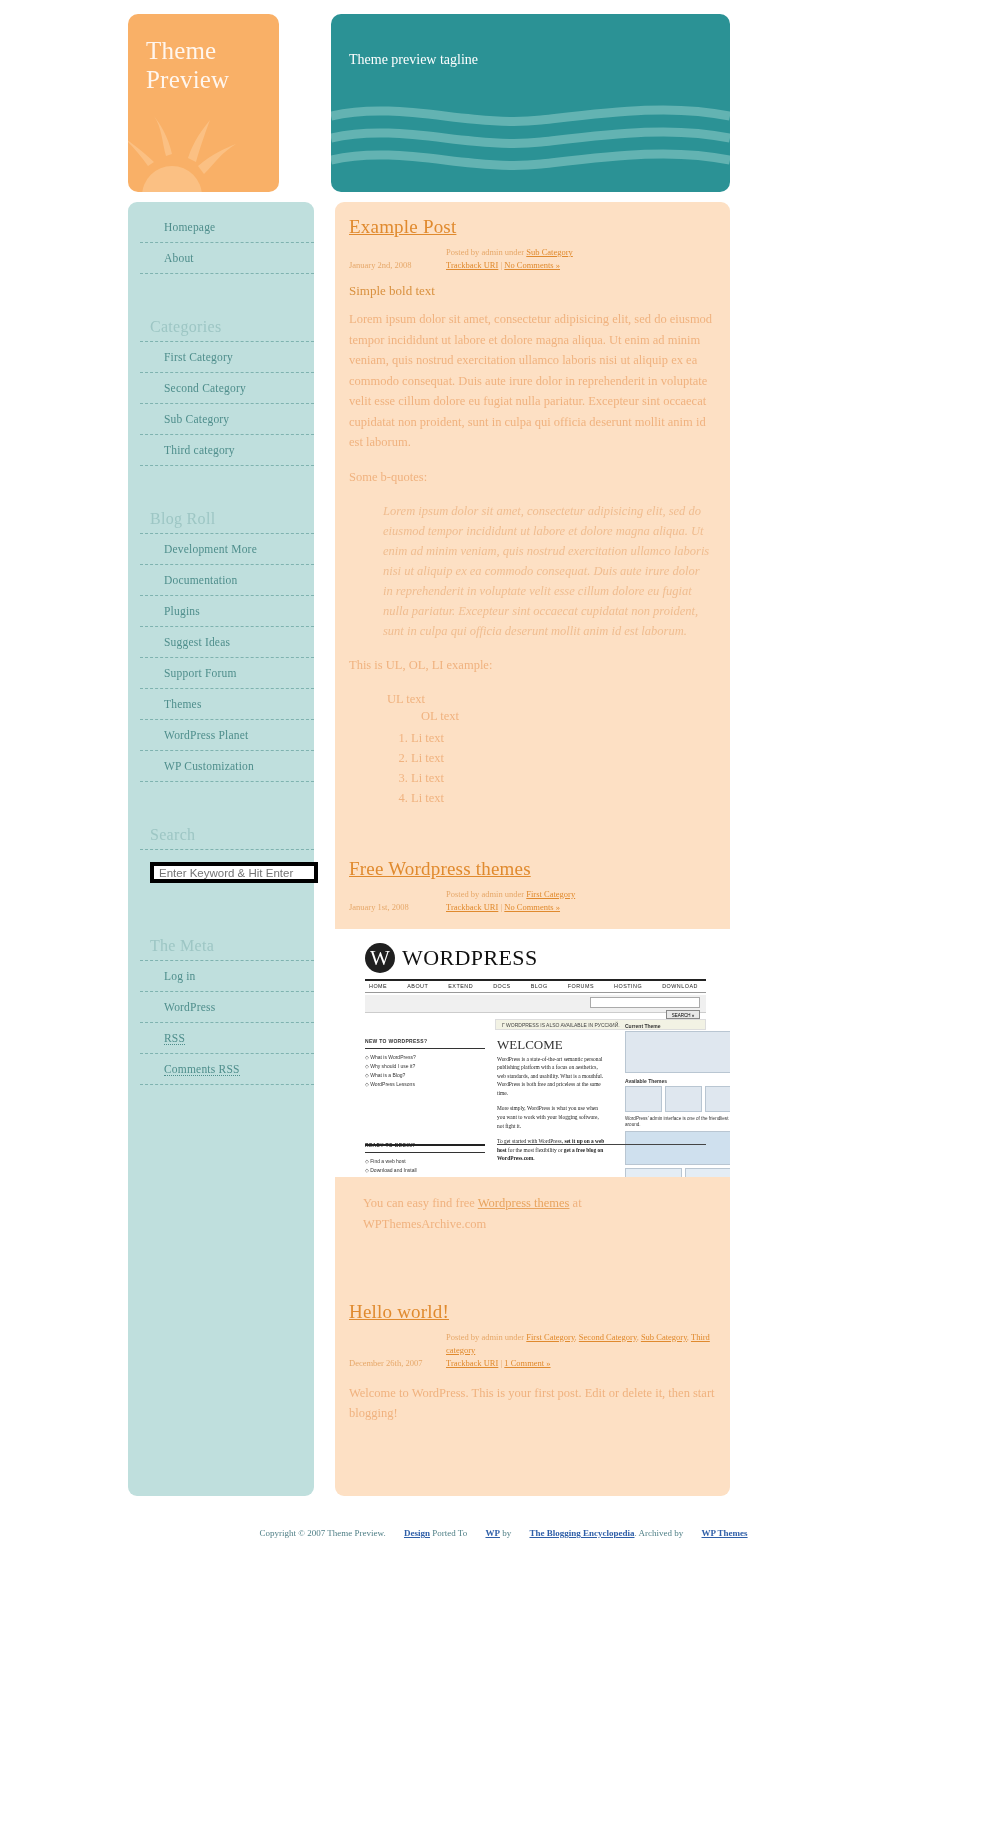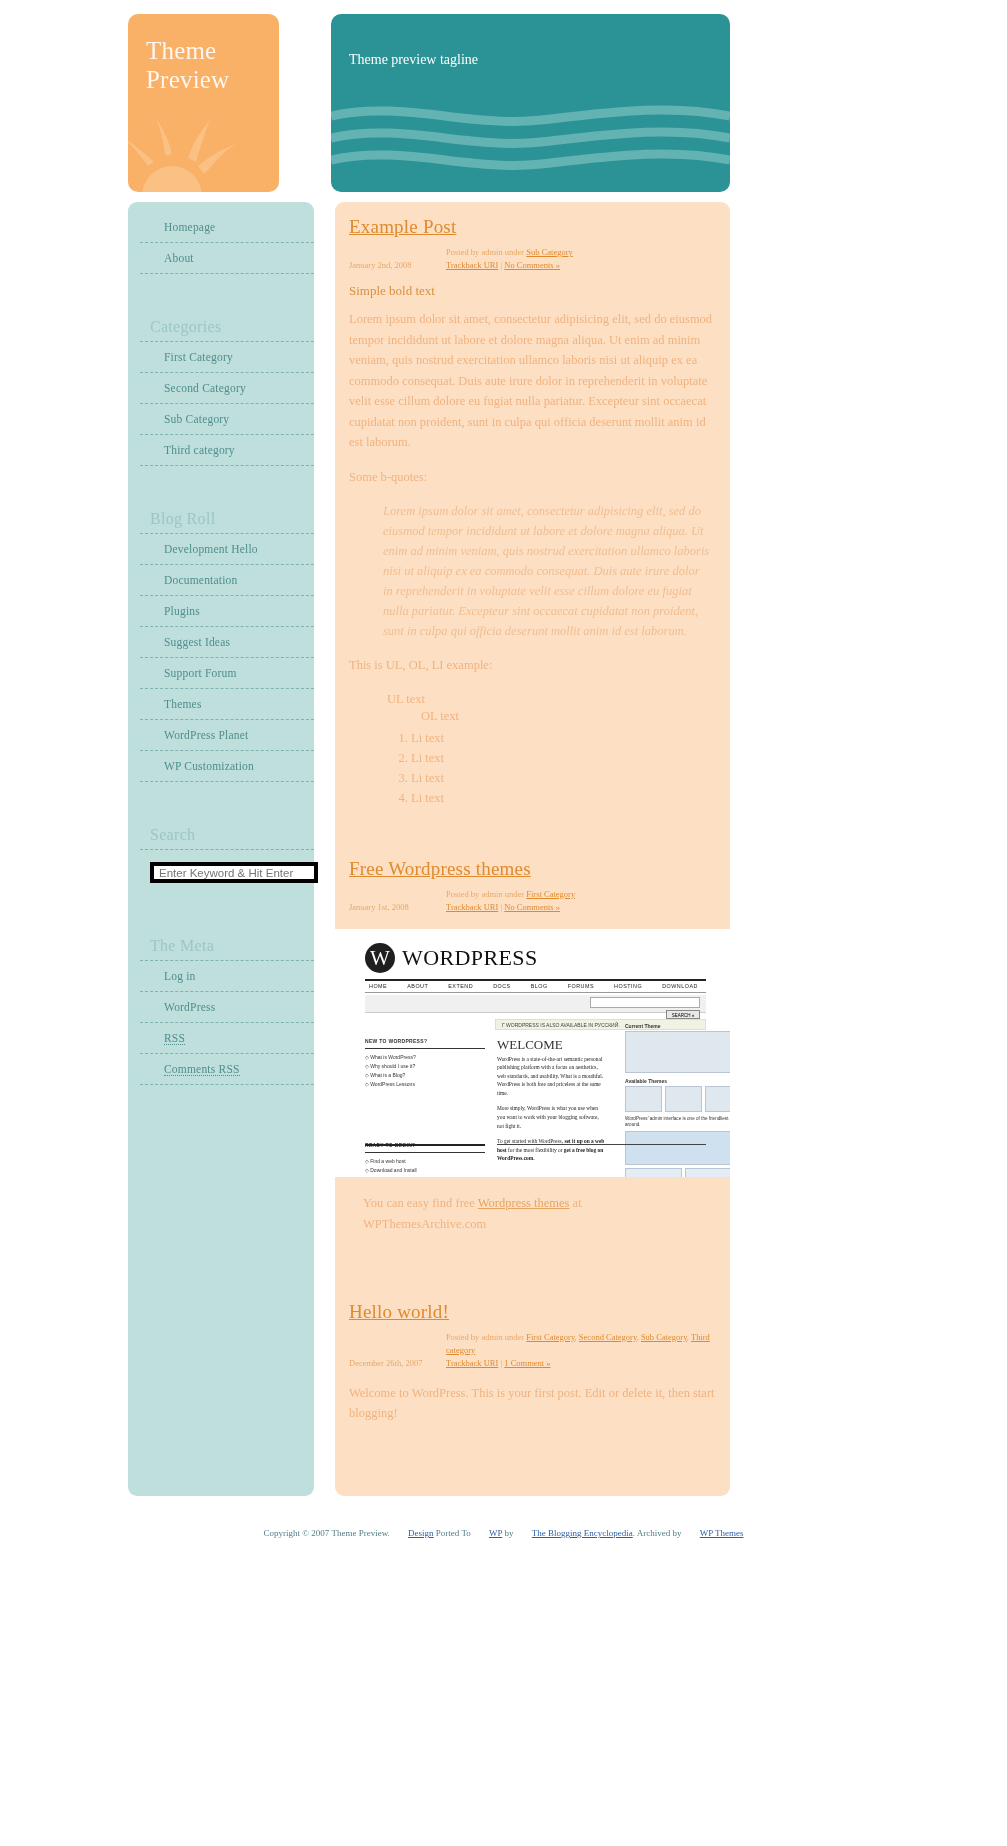--- a/index.html
+++ b/index.html
@@ -127,21 +127,21 @@
 
   .after-shot { font-size:12.5px; color:#f0b27f; line-height:21px; padding:16px 14px 0 14px; font-family:"Liberation Serif", serif; }
   .after-shot a { color:#e8a45f; text-decoration:underline; cursor:pointer; }
 
   
   .footer {
     position:absolute; left:0; top:1528px; width:1007px;
     text-align:center; font-size:9px; color:#4f7f86;
     font-family:"Liberation Serif", serif;
   }
-  .footer a { color:#2f5fa8; text-decoration:underline; font-weight:normal; cursor:pointer;padding-left:16px; }
+  .footer a { color:#2f5fa8; text-decoration:underline; font-weight:bold; cursor:pointer;padding-left:16px; }
 </style>
 </head>
 <body>
 
 <div class="page">
 
   <div class="header-row">
 
     <div class="brand-box">
       <div class="brand-title">Theme Preview</div>
@@ -193,21 +193,21 @@
       <div class="sb-item">
         <span>Sub Category</span>
       </div>
       <div class="sb-item">
         <span>Third category</span>
       </div>
 
       <div class="sb-gap"></div>
       <div class="sb-head">Blog Roll</div>
       <div class="sb-item">
-        <span>Development Hello</span>
+        <span>Development More</span>
       </div>
       <div class="sb-item">
         <span>Documentation</span>
       </div>
       <div class="sb-item">
         <span>Plugins</span>
       </div>
       <div class="sb-item">
         <span>Suggest Ideas</span>
       </div>

